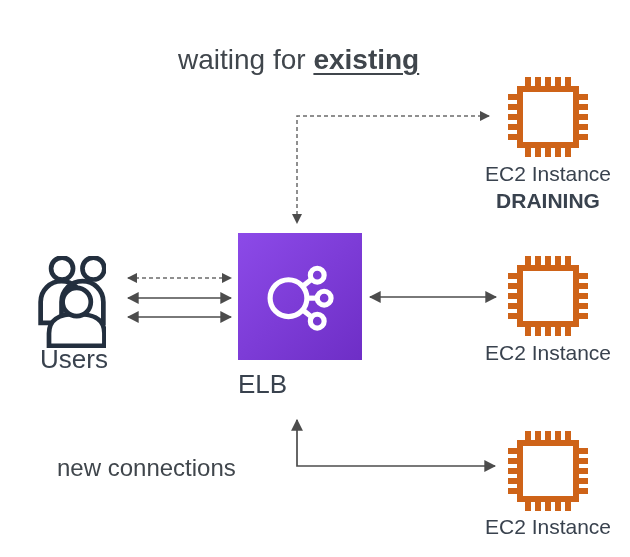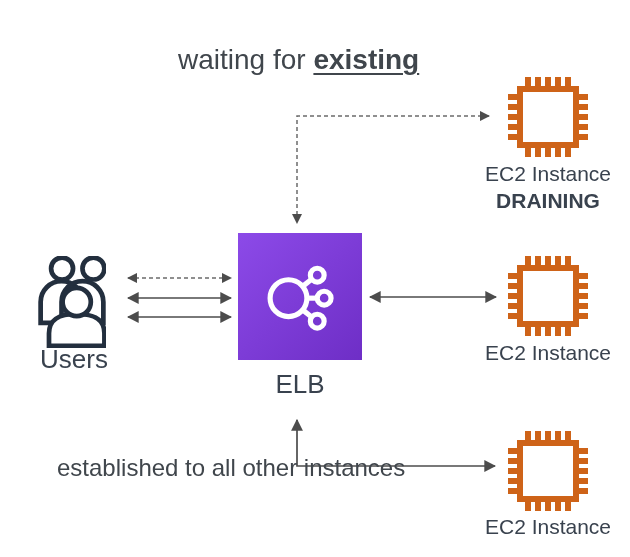--- a/index.html
+++ b/index.html
@@ -27,21 +27,21 @@
   .conn.dashed{stroke:var(--c-arrow-dashed);stroke-width:1.5px;stroke-dasharray:4 3;}
   .arrow-head{fill:var(--c-arrow);}
 
   .elb-box{position:absolute;left:238px;top:233px;width:124px;height:127px;
     background:linear-gradient(135deg,var(--c-purple-start) 0%,var(--c-purple-end) 100%);
     display:flex;align-items:center;justify-content:center;}
   .elb-icon{width:92px;height:92px;}
   .elb-stroke{fill:none;stroke:#ffffff;stroke-width:4.5px;}
 
   .node-label{position:absolute;color:var(--c-label-text);font-size:26px;}
-  .elb-label{left:238px;top:369px;width:124px;text-align:center;}
+  .elb-label{left:238px;top:369px;width:124px;}
   .users-label{left:40px;top:344px;}
 
   .users-icon{position:absolute;left:38px;top:256px;width:68px;height:92px;}
   .users-line{stroke:var(--c-navy);stroke-width:4.5px;fill:none;}
   .users-line.front{fill:#ffffff;}
 
   .chip{position:absolute;width:80px;height:80px;}
   .chip-body{fill:#ffffff;stroke:var(--c-orange);stroke-width:6px;}
   .chip-pin{fill:var(--c-orange);}
   .chip-1{left:508px;top:77px;}
@@ -180,16 +180,16 @@
         <rect x="66" y="27" width="14" height="6"></rect>
         <rect x="66" y="37" width="14" height="6"></rect>
         <rect x="66" y="47" width="14" height="6"></rect>
         <rect x="66" y="57" width="14" height="6"></rect>
     </g>
     <rect class="chip-body" x="12" y="12" width="56" height="56"></rect>
   </svg>
   <div class="node-label ec2-label ec2-label-3">EC2 Instance</div>
 
   <div class="caption caption-bottom">
-    <div>established to all other instances</div>
+    <div>new connections</div>
   </div>
 
 </div>
 
 </body></html>

